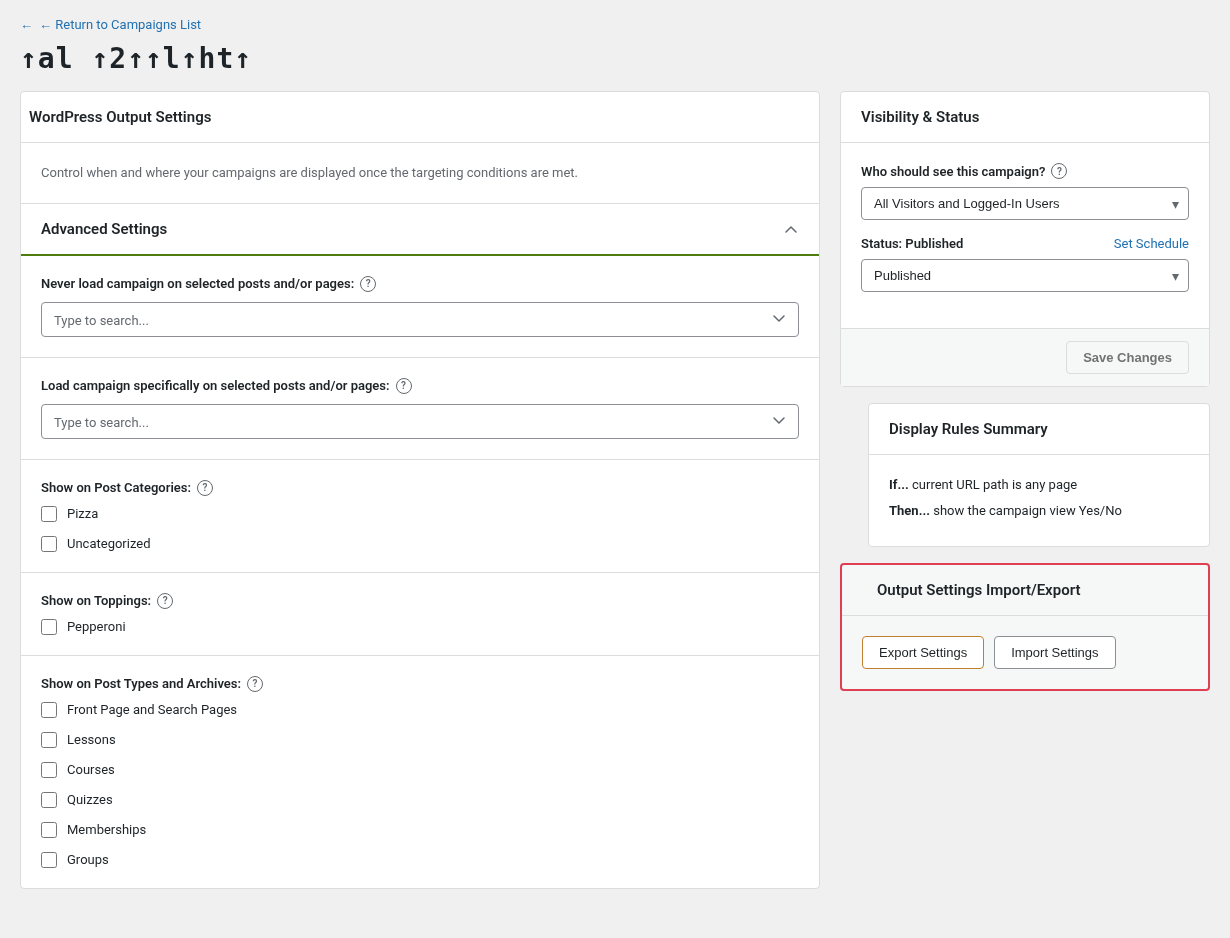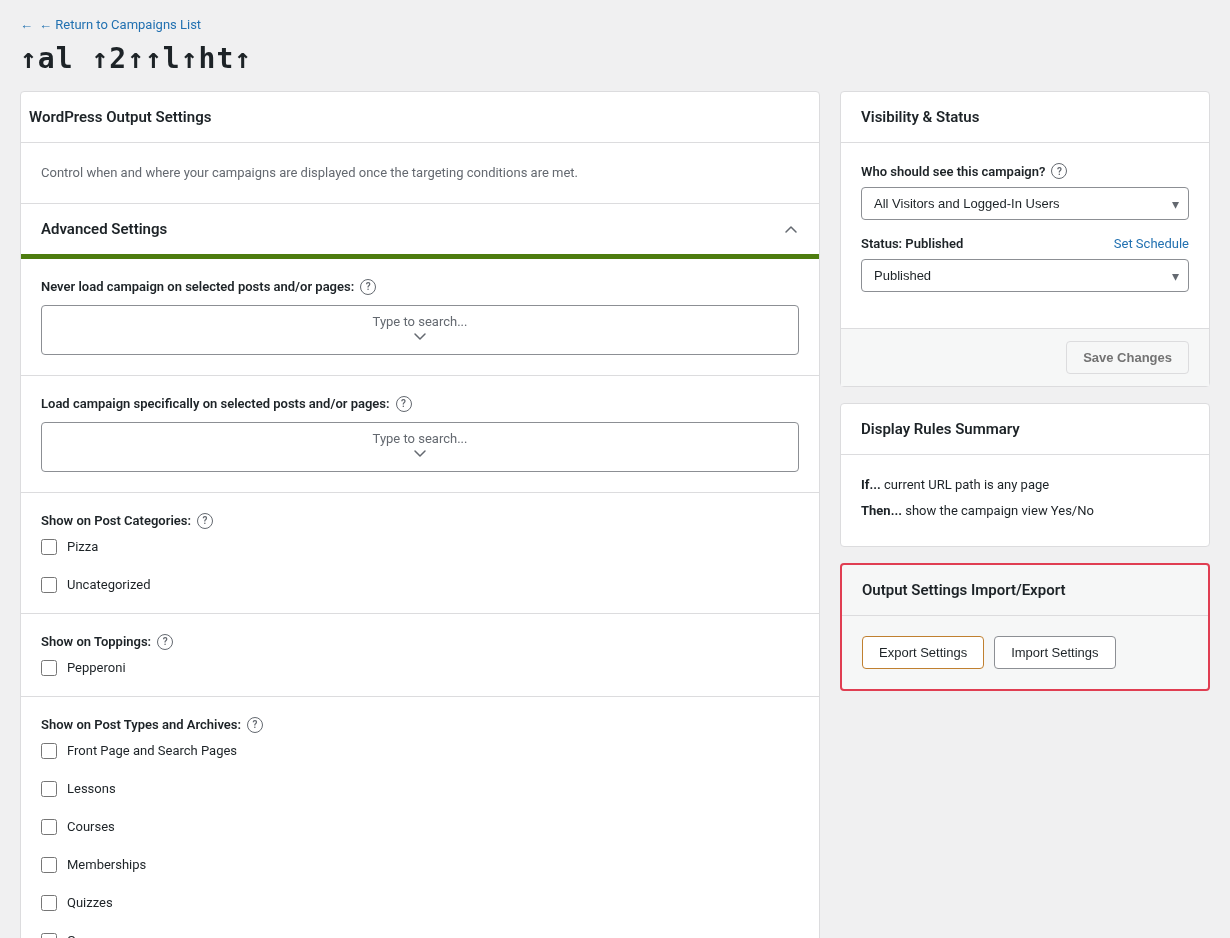--- a/index.html
+++ b/index.html
@@ -76,21 +76,21 @@
       padding: 20px;
       border-bottom: 1px solid #dcdcde;
     }
 
     .advanced-settings-header {
       padding: 16px 20px;
       display: flex;
       justify-content: space-between;
       align-items: center;
       cursor: pointer;
-      border-bottom: 5px solid #4d7c0f;
+      border-bottom: 2px solid #4d7c0f;
     }
 
     .advanced-settings-header h2 {
       font-size: 15px;
       font-weight: 600;
     }
 
     .chevron-up {
       width: 16px;
       height: 16px;
@@ -128,43 +128,42 @@
       border-radius: 50%;
       border: 1px solid #646970;
       color: #646970;
       font-size: 10px;
       cursor: pointer;
       font-weight: 600;
     }
 
     .search-dropdown {
       display: flex;
-      align-items: center;
+      align-items: flex-end;
       border: 1px solid #8c8f94;
       border-radius: 4px;
       padding: 8px 12px;
       background: #fff;
       cursor: pointer;
       justify-content: space-between;
-      flex-direction: column;
     }
 
     .search-dropdown span {
       color: #646970;
       font-size: 13px;
     }
 
     .search-dropdown .chevron {
       color: #646970;
     }
 
     .checkbox-group {
       display: flex;
       flex-direction: column;
-      gap: 22px;
+      gap: 14px;
     }
 
     .checkbox-item {
       display: flex;
       align-items: center;
       gap: 10px;
       font-size: 13px;
       color: #1d2327;
     }
 
@@ -273,20 +272,21 @@
       font-weight: 600;
       color: #737373;
       cursor: pointer;
     }
 
     .display-rules-card {
       background: #fff;
       border: 1px solid #dcdcde;
       border-radius: 4px;
       margin-bottom: 16px;
+      margin-left: 28px;
     }
 
     .display-rules-header {
       padding: 16px 20px;
       border-bottom: 1px solid #dcdcde;
     }
 
     .display-rules-header h2 {
       font-size: 15px;
       font-weight: 600;
@@ -307,21 +307,21 @@
       font-weight: 700;
     }
 
     .import-export-card {
       background: #f6f7f7;
       border: 2px solid #e03e52;
       border-radius: 4px;
     }
 
     .import-export-header {
-      padding: 16px 20px;
+      padding: 16px 35px;
       border-bottom: 1px solid #dcdcde;
     }
 
     .import-export-header h2 {
       font-size: 15px;
       font-weight: 600;
     }
 
     .import-export-body {
       padding: 20px;
@@ -453,25 +453,25 @@
             <label class="checkbox-item">
               <input type="checkbox" style="">
               <span>Lessons</span>
             </label>
             <label class="checkbox-item">
               <input type="checkbox" style="">
               <span>Courses</span>
             </label>
             <label class="checkbox-item">
               <input type="checkbox" style="">
+              <span>Quizzes</span>
+            </label>
+            <label class="checkbox-item">
+              <input type="checkbox" style="">
               <span>Memberships</span>
-            </label>
-            <label class="checkbox-item">
-              <input type="checkbox" style="">
-              <span>Quizzes</span>
             </label>
             <label class="checkbox-item">
               <input type="checkbox" style="">
               <span>Groups</span>
             </label>
           </div>
         </div>
 
       </div>
     </div>

